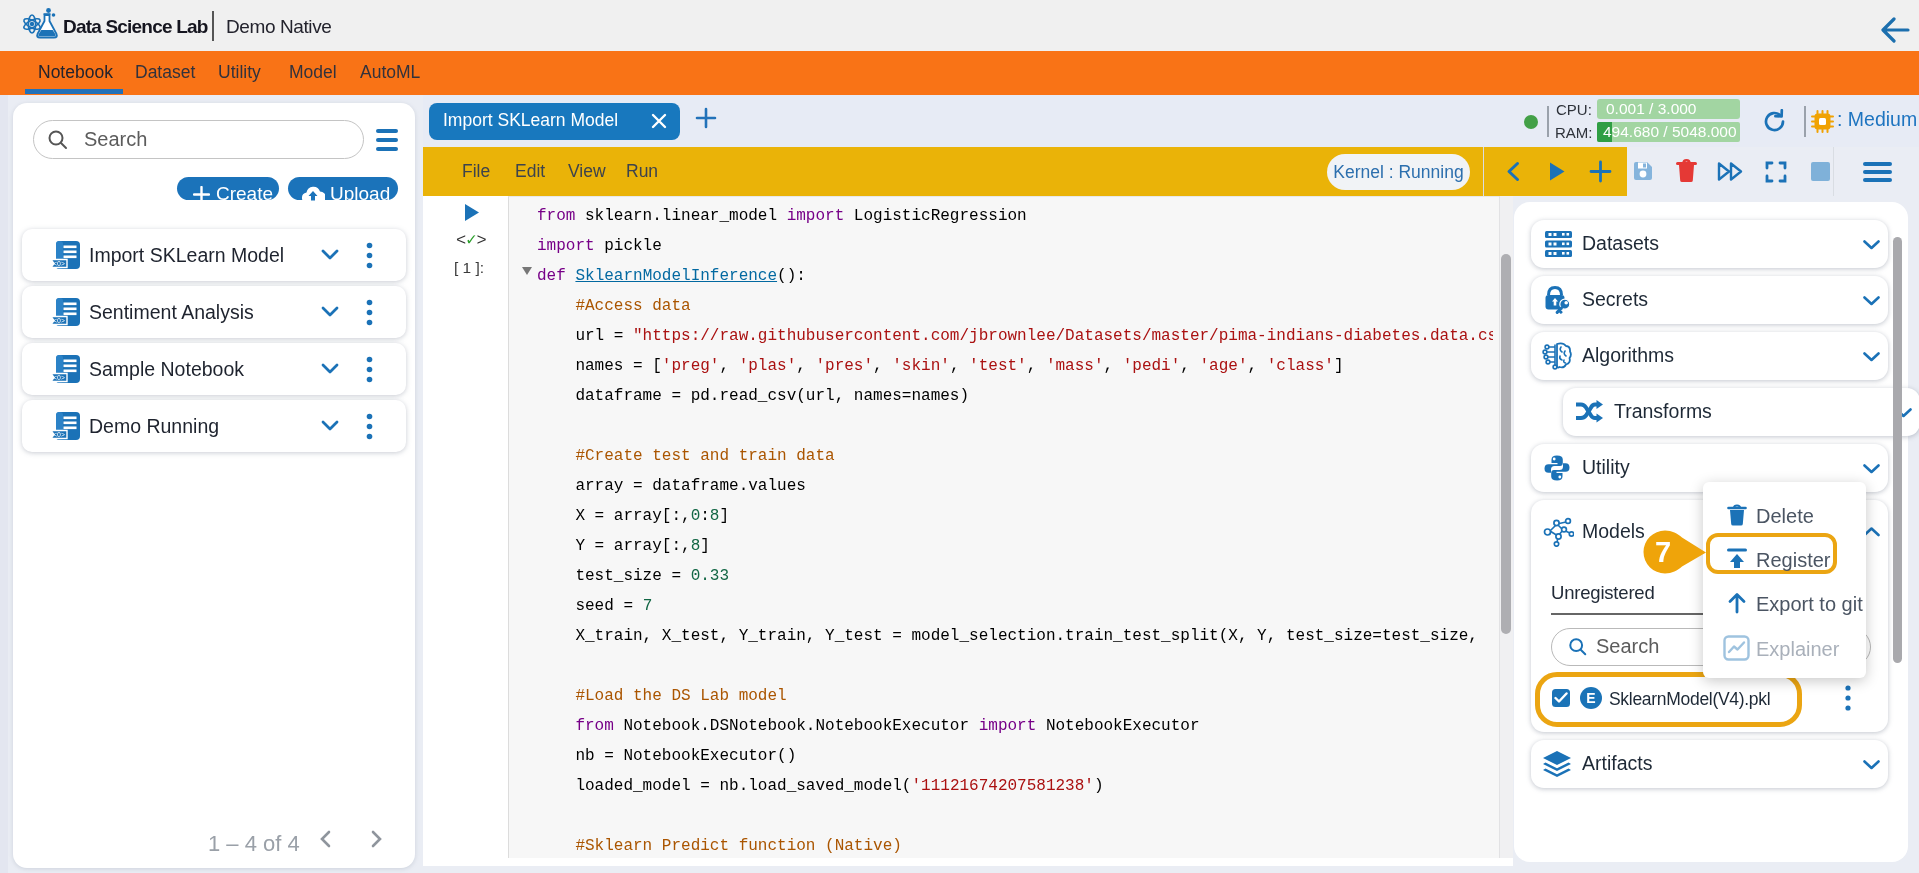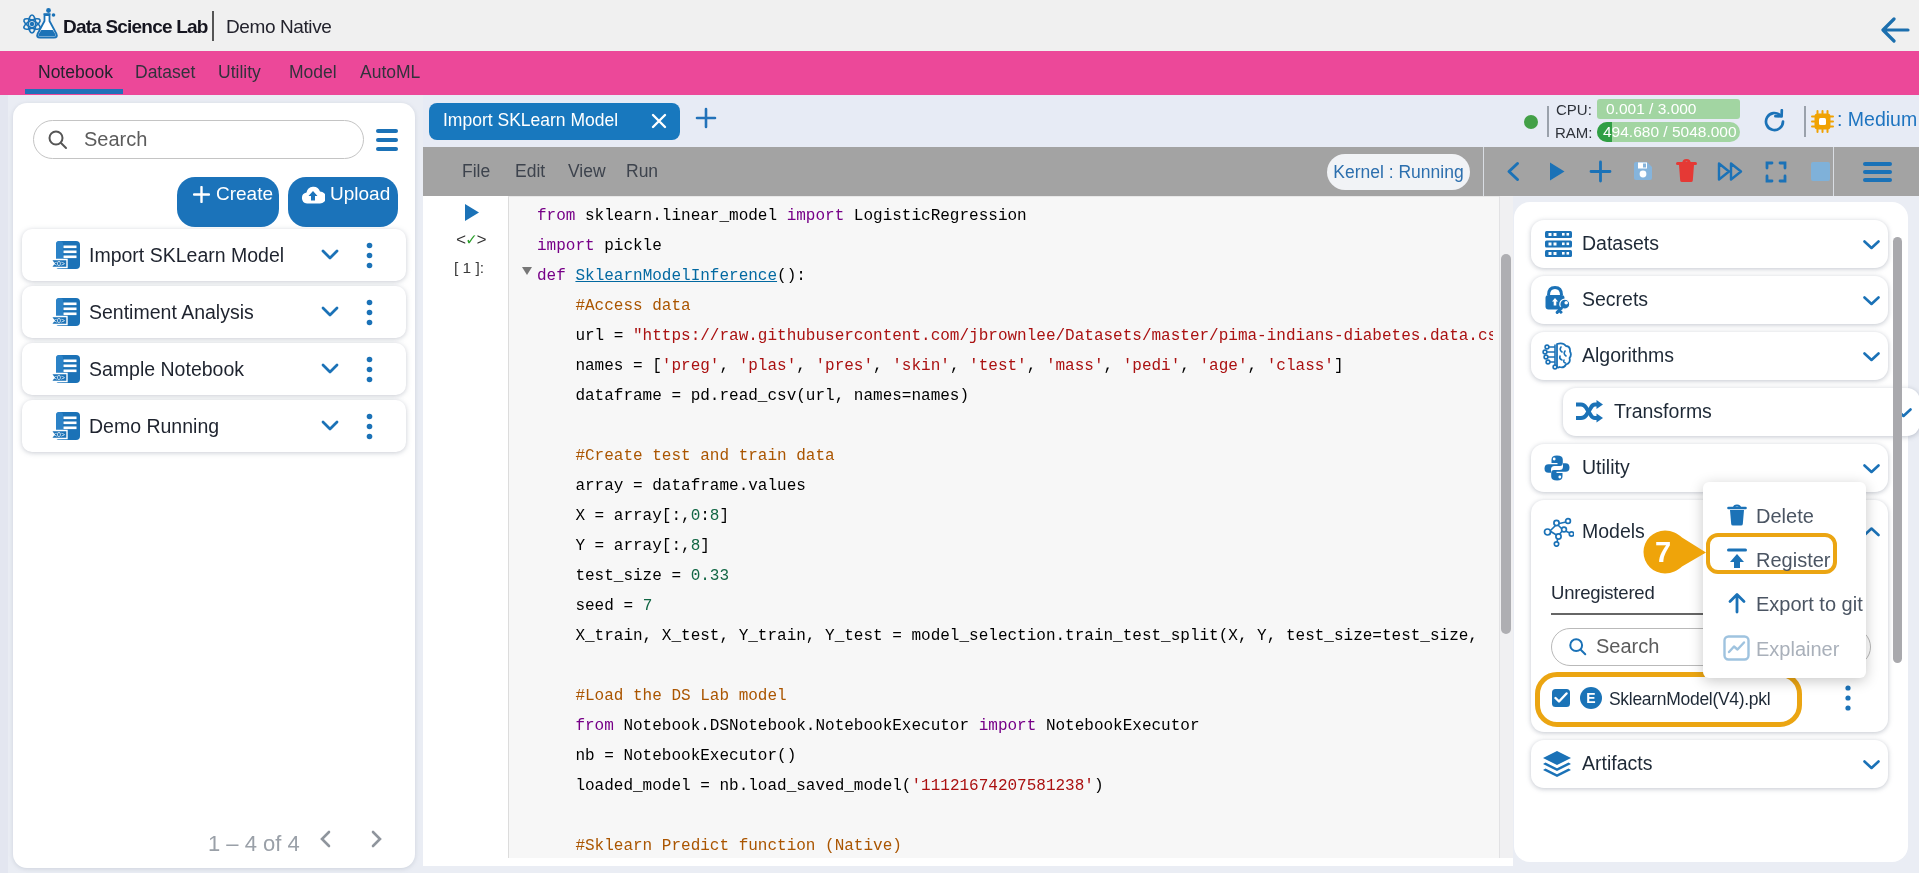--- a/index.html
+++ b/index.html
@@ -7,44 +7,44 @@
 body { font-family:"Liberation Sans", sans-serif; background:#e9ebf2; position:relative; }
 .abs { position:absolute; }
 
 
 #header { position:absolute; left:0; top:0; width:1919px; height:51px; background:#f0f0f0; }
 #hdr-title { position:absolute; left:63px; top:16px; font-size:19px; letter-spacing:-0.8px; font-weight:bold; color:#15151f; }
 #hdr-div { position:absolute; left:212px; top:11px; width:2px; height:30px; background:#555; }
 #hdr-proj { position:absolute; left:226px; top:16px; font-size:19px; letter-spacing:-0.4px; color:#23232d; }
 
 
-#tabrow { position:absolute; left:0; top:51px; width:1919px; height:44px; background:#ec4899; }
+#tabrow { position:absolute; left:0; top:51px; width:1919px; height:44px; background:#f97316; }
 .tab { position:absolute; top:11px; font-size:17.5px; color:#32323c; }
 #tab-underline { position:absolute; left:25px; top:38px; width:98px; height:5px; background:#2170b8; }
 
 
 #content { position:absolute; left:0; top:95px; width:1919px; height:778px; background:#eaedf4; }
 
 
 #sidebar { position:absolute; left:13px; top:8px; width:402px; height:765px; background:#fff; border-radius:14px; box-shadow:0 1px 4px rgba(120,130,150,0.25); }
 #searchbox { position:absolute; left:20px; top:17px; width:331px; height:39px; border:1.5px solid #c4c4c4; border-radius:20px; background:#fff; }
 #searchbox .ph, .ph { color:#5c5c5c; font-size:20px; }
 #burger div { position:absolute; left:0; width:22px; height:4px; border-radius:2px; background:#1b72b7; }
-.btn { position:absolute; top:74px; height:50px; background:#1b73ba; border-radius:18px; color:#fff; font-size:19px; }
+.btn { position:absolute; top:74px; height:23px; background:#1b73ba; border-radius:18px; color:#fff; font-size:19px; }
 .nbcard { position:absolute; left:9px; width:384px; height:52px; background:#fff; border-radius:10px; box-shadow:0 1px 5px rgba(100,110,130,0.35); }
 .nbcard .t { position:absolute; left:67px; top:15px; font-size:19.5px; color:#1e232e; }
 .nbic { left:37px; } .nbchev { left:308px; } .nbdots { left:353px; }
 #pager { position:absolute; left:195px; top:728px; font-size:22px; color:#9aa0a8;text-align:right; }
 
 
 #midstrip { position:absolute; left:423px; top:0px; width:1496px; height:52px; background:#e7ebf5; }
 #ntab { position:absolute; left:6px; top:8px; width:251px; height:37px; background:#1878be; border-radius:8px; color:#fff; font-size:17.5px; }
 
 
-#toolbar { position:absolute; left:423px; top:52px; width:1496px; height:49px; background:#a3a3a3;padding-left:16px; }
+#toolbar { position:absolute; left:423px; top:52px; width:1204px; height:49px; background:#eab308;padding-left:16px; }
 .menu { position:absolute; top:14px; font-size:17.5px; color:#3d434d; }
 #kernelpill { position:absolute; left:904px; top:7px; width:143px; height:36px; background:#f1f3f6; border-radius:18px; text-align:center; line-height:36px; font-size:17.5px; color:#2c6fae; }
 .tbdiv { position:absolute; top:0px; width:1px; height:49px; background:#d9dde3; }
 
 
 #codewrap { position:absolute; left:423px; top:101px; width:1090px; height:670px; background:#fff; }
 #gutter { position:absolute; left:0; top:0; width:85px; height:662px; background:#fff; }
 #codebg { position:absolute; left:85px; top:0; width:991px; height:662px; background:#f7f7f7; border-top:1px solid #e8e8e8; border-left:1px solid #dcdcdc; overflow:hidden; }
 #code { position:absolute; left:28px; top:4px; width:956px; overflow:hidden; font-family:"Liberation Mono", monospace; font-size:16px; line-height:30px; white-space:pre; color:#000; }
 .kw { color:#770088; } .df { color:#0369a1;text-decoration:underline; } .cm { color:#aa5500; } .st { color:#aa1111; } .nu { color:#116644; }
@@ -219,21 +219,21 @@
     </div>
     <div class="abs" style="left:272px;top:12px;"><svg width="22" height="22" viewBox="0 0 22 22">
           <path d="M11 2 V20 M2 11 H20" stroke="#2272b9" stroke-width="2.6" stroke-linecap="round"></path>
         </svg></div>
 
     <div class="abs" style="left:1101px;top:20px;width:14px;height:14px;border-radius:50%;background:#43a047;"></div>
     <div class="abs" style="left:1124px;top:11px;width:1.5px;height:31px;background:#9aa1ab;"></div>
     <div class="abs" style="left:1133px;top:6px;font-size:15px;color:#2e323a;">CPU:</div>
     <div class="abs" style="left:1132px;top:29px;font-size:15px;color:#2e323a;">RAM:</div>
     <div class="abs" style="left:1174px;top:4px;width:143px;height:20px;background:#a2d5a2;border-radius:3px;color:#fff;font-size:15.5px;padding:1px 0 0 9px;">0.001 / 3.000</div>
-    <div class="abs" style="left:1174px;top:27px;width:143px;height:20px;background:#a2d5a2;border-radius:10px;color:#fff;font-size:15.5px;overflow:hidden;">
+    <div class="abs" style="left:1174px;top:27px;width:143px;height:20px;background:#a2d5a2;border-radius:2px;color:#fff;font-size:15.5px;overflow:hidden;">
       <div class="abs" style="left:0;top:0;width:15px;height:20px;background:#2f9e44;"></div>
       <div class="abs" style="left:6px;top:1px;">494.680 / 5048.000</div>
     </div>
     <svg class="abs" style="left:1339px;top:14px;" width="25" height="25" viewBox="0 0 25 25">
         <path d="M21 12.5 A8.5 8.5 0 1 1 18.4 6.4" stroke="#1b72b7" stroke-width="2.7" fill="none" stroke-linecap="round"></path>
         <path d="M19.8 1.2 L19.6 7.4 L13.4 7.1" stroke="#1b72b7" stroke-width="2.7" fill="none" stroke-linecap="round" stroke-linejoin="round"></path>
       </svg>
     <div class="abs" style="left:1381px;top:11px;width:1.5px;height:31px;background:#9aa1ab;"></div>
     <svg class="abs" style="left:1388px;top:15px;" width="23" height="23" viewBox="0 0 23 23">
       <g stroke="#f0a202" stroke-width="2" stroke-linecap="round">

